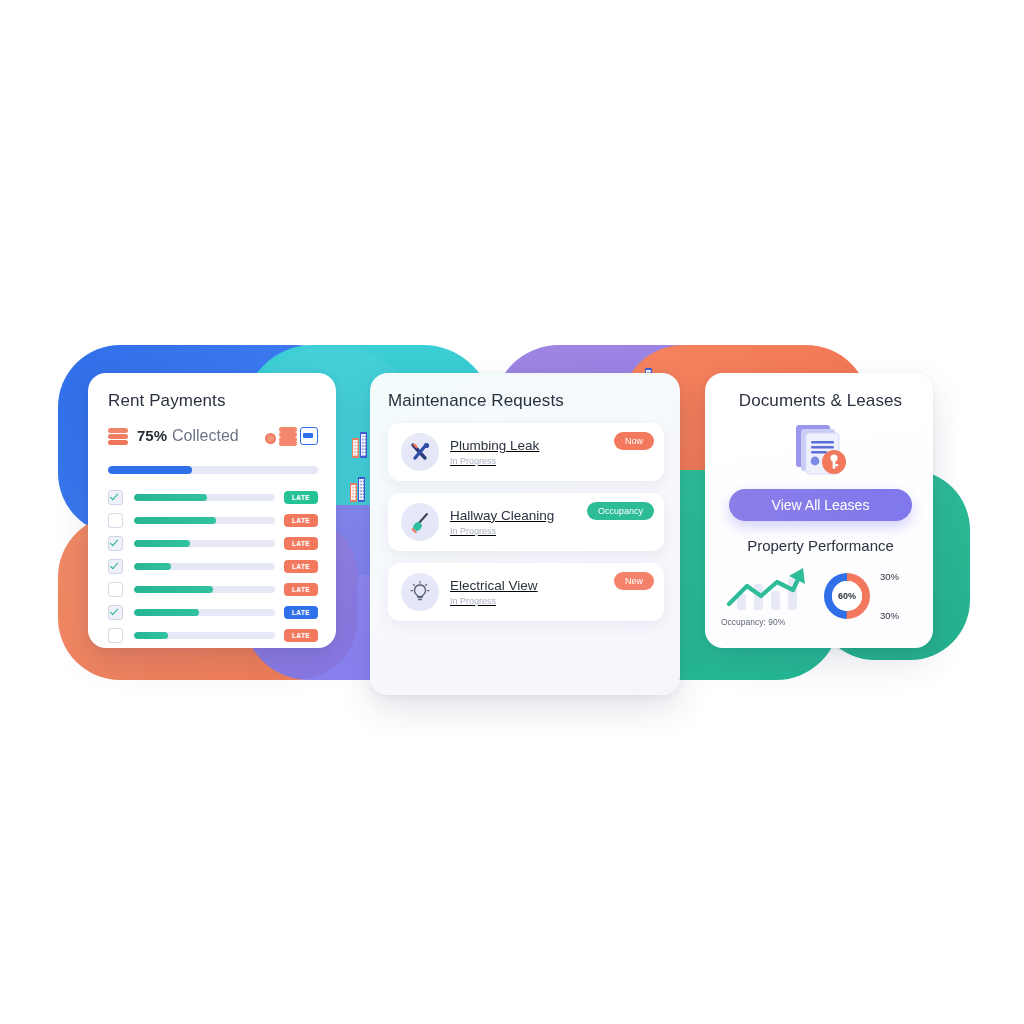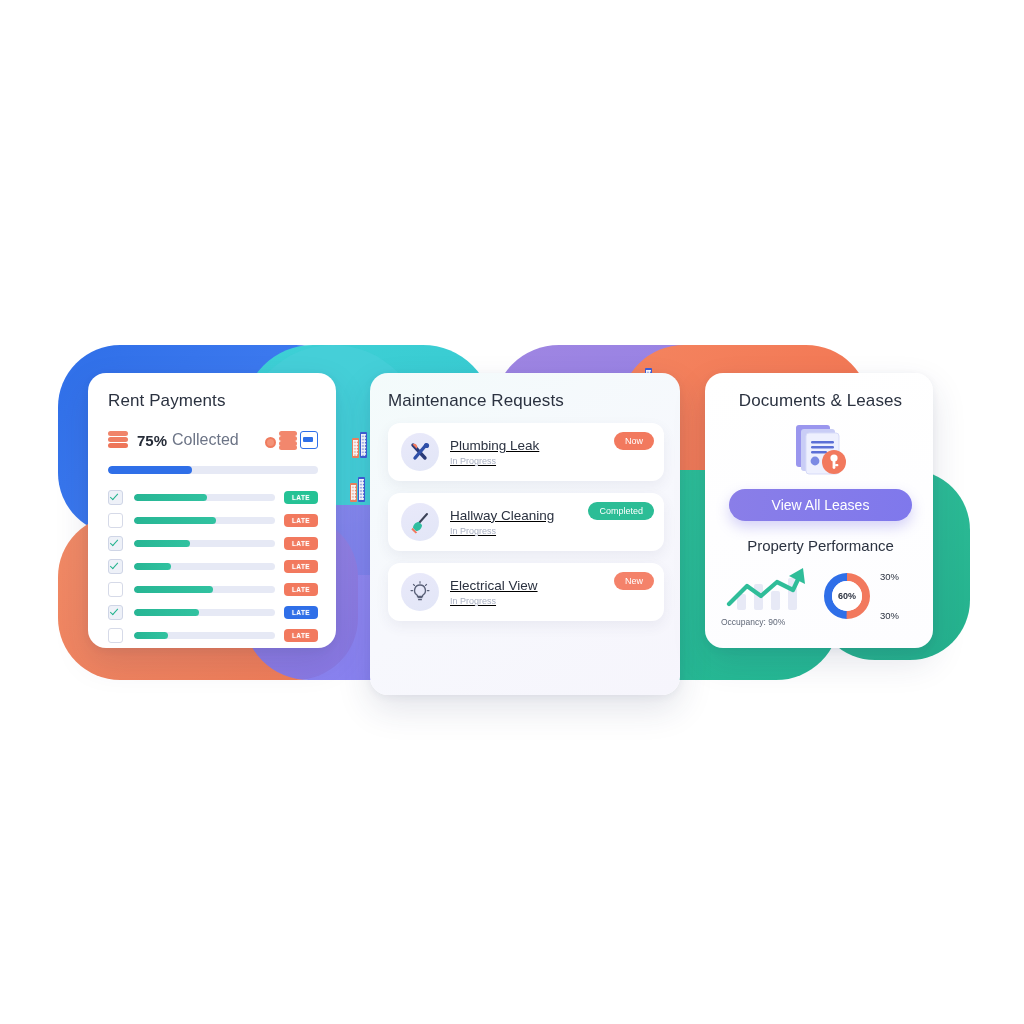--- a/index.html
+++ b/index.html
@@ -41,21 +41,21 @@
     background:#46cfd8;opacity:.85;}
 
   
   .card{position:absolute;background:#ffffff;border-radius:18px;
     box-shadow:0 14px 34px rgba(40,50,90,.13), 0 2px 8px rgba(40,50,90,.06);}
   .card-title{color:#2b3240;font-size:17px;font-weight:400;letter-spacing:.1px;}
 
   
   #card-rent{left:88px;top:373px;width:248px;height:275px;padding:0;}
   .rent-inner{padding:18px 18px 10px 20px;}
-  .rent-row1{display:flex;align-items:center;margin-top:16px;height:26px;}
+  .rent-row1{display:flex;align-items:flex-start;margin-top:16px;height:26px;}
   .coin-stack{width:20px;height:20px;position:relative;flex:0 0 20px;}
   .coin-stack i{position:absolute;left:0;width:20px;height:5px;border-radius:3px;
     background:#f0846a;display:block;}
   .coin-stack i:nth-child(1){top:1px;}
   .coin-stack i:nth-child(2){top:7px;background:#ef7e63;}
   .coin-stack i:nth-child(3){top:13px;background:#ee7559;}
   .pct{font-size:15px;font-weight:700;color:#262c38;margin-left:9px;}
   .pctlabel{font-size:16px;color:#6c7486;margin-left:5px;}
   .rent-icons{margin-left:auto;display:flex;align-items:flex-end;gap:3px;}
   .coin-flat{width:11px;height:11px;border-radius:50%;background:#f49378;
@@ -283,21 +283,21 @@
               <svg width="24" height="24" viewBox="0 0 24 24">
                 <path d="M19 4L11 13" stroke="#3b4257" stroke-width="2" stroke-linecap="round"></path>
                 <path d="M5 18c0-3.3 2.7-6 6-6l3 3c0 3.3-2.7 6-6 6z" fill="#2fbda0"></path>
                 <path d="M4.6 17.8l4.6 4.6-1.6 1.2-4.2-4.2z" fill="#f2795e"></path>
               </svg>
             </div>
             <div class="mtexts">
               <div class="mtitle">Hallway Cleaning</div>
               <div class="msub">In Progress</div>
             </div>
-            <div class="mbadge" style="background: rgb(44, 189, 150);">Completed</div>
+            <div class="mbadge" style="background: rgb(44, 189, 150);">Occupancy</div>
           </div>
           <div class="mrow">
             <div class="mic">
               <svg width="24" height="24" viewBox="0 0 24 24">
                 <path d="M12 5a5.4 5.4 0 013.3 9.7c-.6.5-.9 1.1-.9 1.8h-4.8c0-.7-.3-1.3-.9-1.8A5.4 5.4 0 0112 5z" fill="none" stroke="#5a6178" stroke-width="1.4"></path>
                 <rect x="9.6" y="17" width="4.8" height="1.3" rx=".6" fill="#5a6178"></rect>
                 <rect x="10" y="19" width="4" height="1.3" rx=".6" fill="#5a6178"></rect>
                 <path d="M12 1.6v1.6M5.4 4.4l1.1 1.1M18.6 4.4l-1.1 1.1M3 10.6h1.6M19.4 10.6H21" stroke="#5a6178" stroke-width="1.1" stroke-linecap="round"></path>
               </svg>
             </div>

